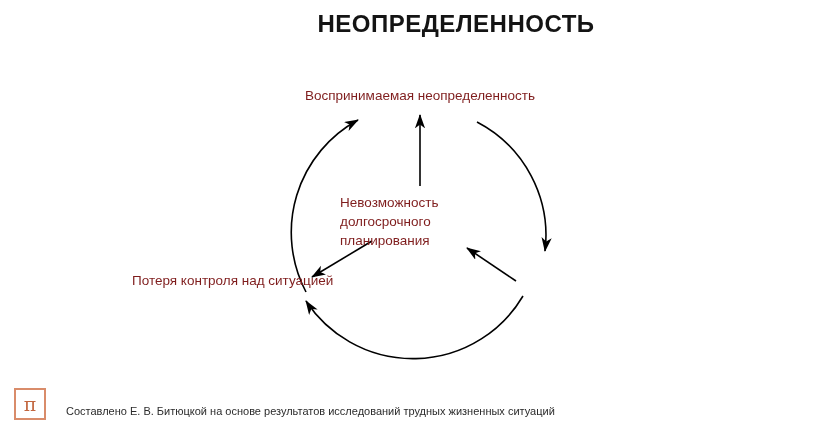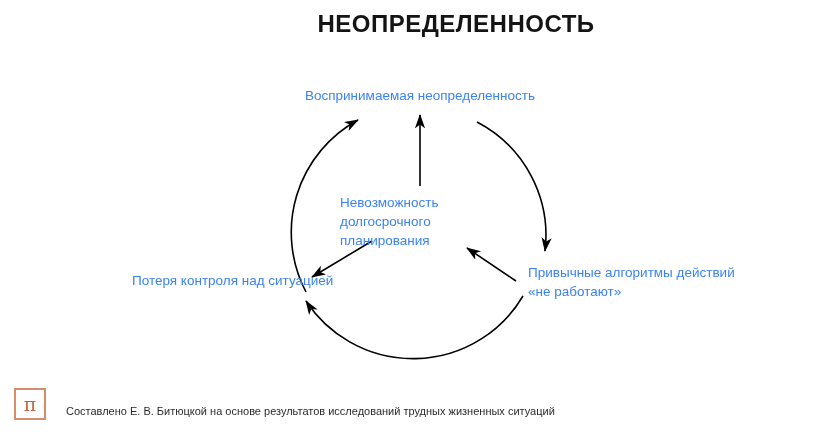--- a/index.html
+++ b/index.html
@@ -37,21 +37,21 @@
     position: absolute;
     top: 0;
     left: 0;
     width: 840px;
     height: 439px;
   }
   .node-label {
     position: absolute;
     font-size: 13.5px;
     line-height: 17px;
-    color: #3b82f6;
+    color: #7f1d1d;
     white-space: pre;
   }
   #label-perceived {
     top: 87px;
     left: 0;
     width: 840px;
     text-align: center;
   }
   #label-center {
     top: 193px;
@@ -135,22 +135,20 @@
       <line x1="516" y1="281" x2="467" y2="248" marker-end="url(#ah)"></line>
     </g>
   </svg>
 
   <div class="node-label" id="label-perceived">Воспринимаемая неопределенность</div>
 
   <div class="node-label" id="label-center">Невозможность
 долгосрочного
 планирования</div>
 
-  <div class="node-label" id="label-algorithms">Привычные алгоритмы действий
-«не работают»</div>
 
   <div class="node-label" id="label-control">Потеря контроля над ситуацией</div>
 
   <div class="footer">
     <div class="logo-box">π</div>
     <div class="footer-note">Составлено Е. В. Битюцкой на основе результатов исследований трудных жизненных ситуаций</div>
   </div>
 
 </div>
 

